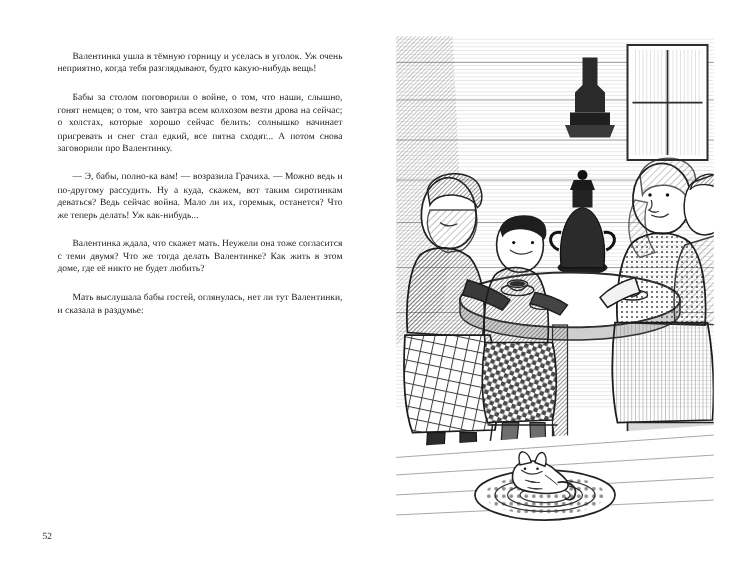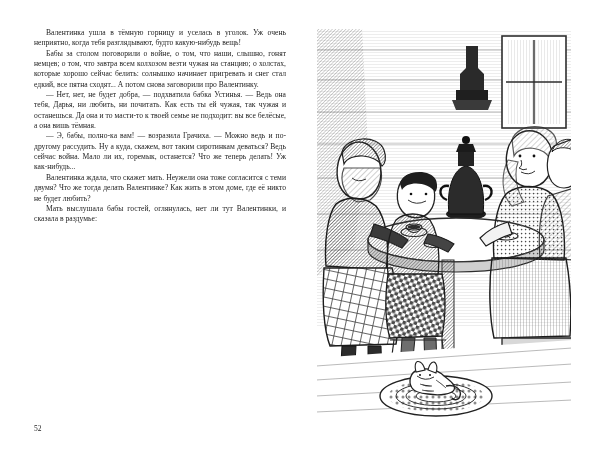--- a/index.html
+++ b/index.html
@@ -20,21 +20,21 @@
     background: #ffffff;
   }
   .text-column {
     position: absolute;
     left: 34px;
     top: 28px;
     width: 252px;
     height: 382px;
   }
   .text-column p {
-    margin: 0;
+    margin: 12px;
     font-size: 7.6px;
     line-height: 10.35px;
     text-align: justify;
     text-indent: 12px;
     color: #1b1b1b;
     letter-spacing: 0.02px;
     hyphens: manual;
   }
   .page-number {
     position: absolute;
@@ -58,22 +58,21 @@
     display: block;
   }
 </style>
 </head>
 <body>
 
 <div class="page">
 
   <div class="text-column">
     <p>Валентинка ушла в тёмную горницу и уселась в уголок. Уж очень неприятно, когда тебя разглядывают, будто какую-нибудь вещь!</p>
-    <p>Бабы за столом поговорили о войне, о том, что наши, слышно, гонят немцев; о том, что завтра всем колхозом везти чужая на станцию; о холстах, которые хорошо сейчас белить: солнышко начинает пригревать и снег стал едкий, все пятна сходят... А потом снова заговорили про Валентинку.</p>
-    <p>— Нет, нет, не будет добра, — подхватила бабка Устинья. — Ведь она тебя, Дарья, ни любить, ни почитать. Как есть ты ей чужая, так чужая и останешься. Да она и то маcти-то к твоей семье не подходит: вы все белёсые, а она вишь тёмная.</p>
+    <p>Бабы за столом поговорили о войне, о том, что наши, слышно, гонят немцев; о том, что завтра всем колхозом везти дрова на сейчас; о холстах, которые хорошо сейчас белить: солнышко начинает пригревать и снег стал едкий, все пятна сходят... А потом снова заговорили про Валентинку.</p>
     <p>— Э, бабы, полно-ка вам! — возразила Грачиха. — Можно ведь и по-другому рассудить. Ну а куда, скажем, вот таким сиротинкам деваться? Ведь сейчас война. Мало ли их, горемык, останется? Что же теперь делать! Уж как-нибудь...</p>
     <p>Валентинка ждала, что скажет мать. Неужели она тоже согласится с теми двумя? Что же тогда делать Валентинке? Как жить в этом доме, где её никто не будет любить?</p>
     <p>Мать выслушала бабы гостей, оглянулась, нет ли тут Валентинки, и сказала в раздумье:</p>
   </div>
 
   <div class="page-number">52</div>
 
   <div class="illus">
     <svg width="256" height="394" viewBox="0 0 256 394" xmlns="http://www.w3.org/2000/svg">
       <defs>

